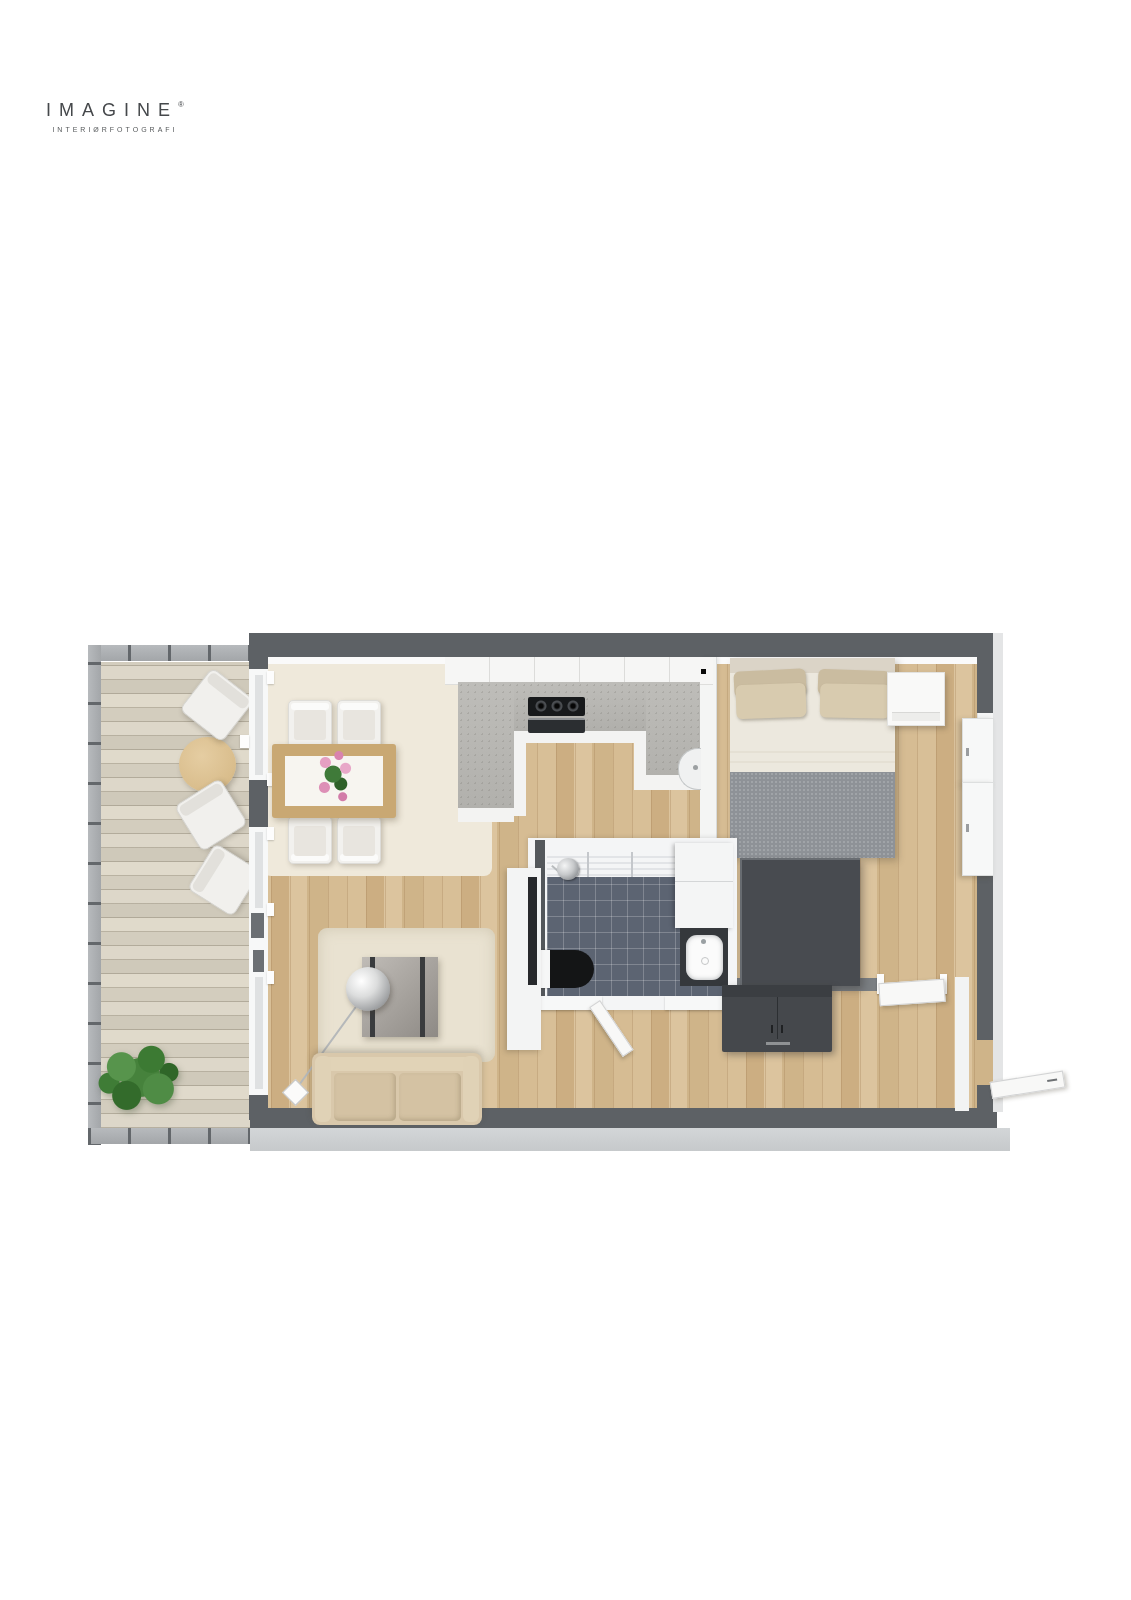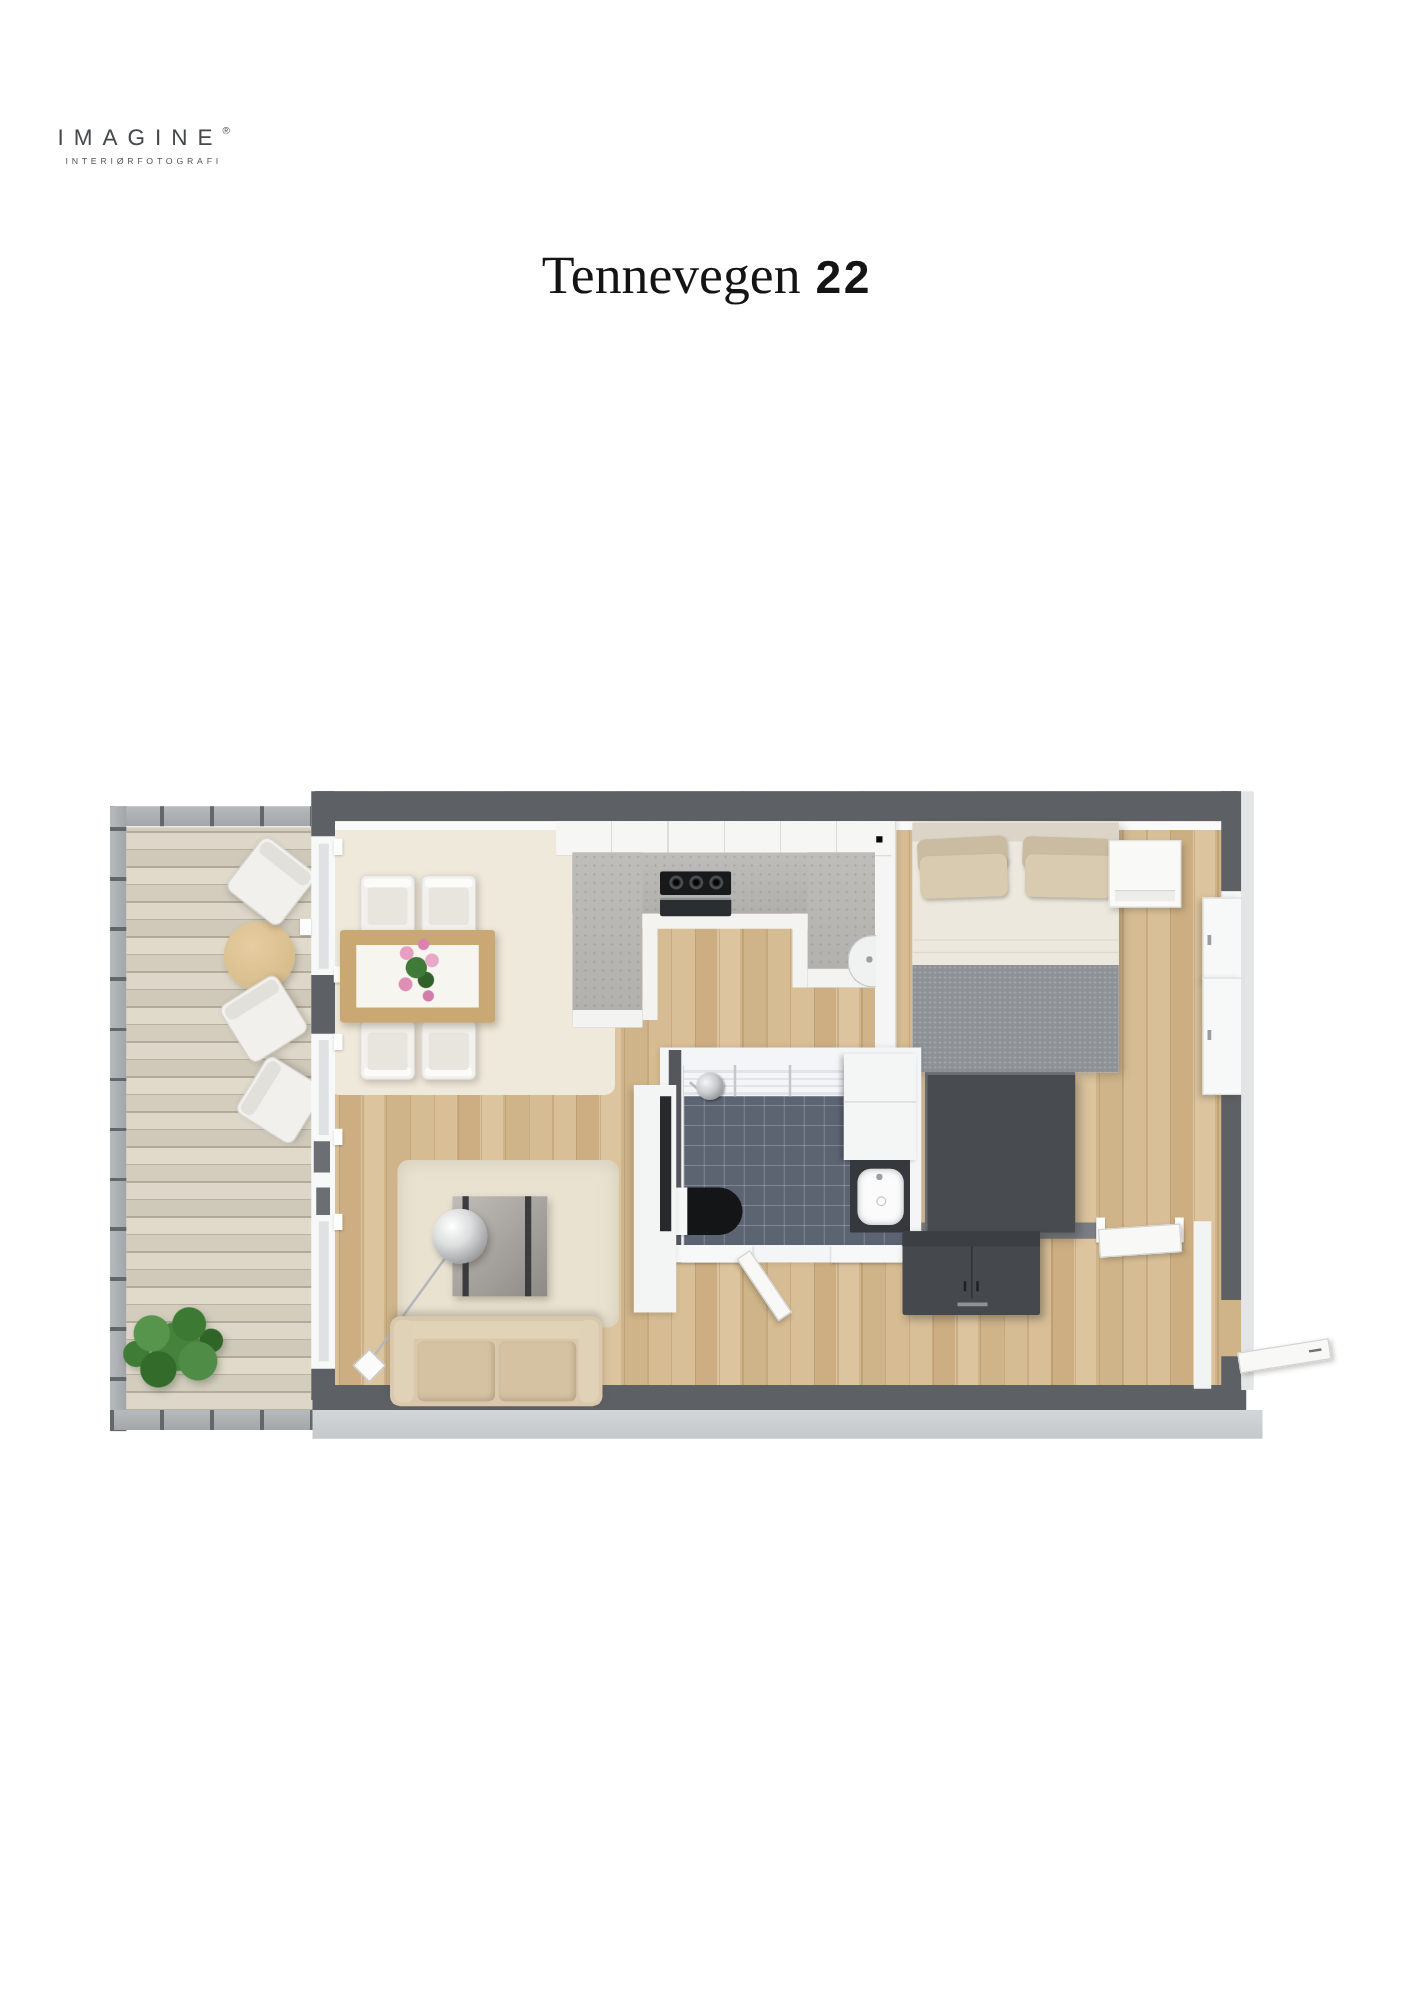--- a/index.html
+++ b/index.html
@@ -230,23 +230,20 @@
 </head>
 <body>
 
 <div class="page">
 
   <div class="abs logo">
     <div class="logo-brand"><span>IMAGINE</span><sup class="logo-reg">®</sup></div>
     <div class="logo-tagline">INTERIØRFOTOGRAFI</div>
   </div>
 
-  <div class="abs title">
-    <span class="title-street">Tennevegen</span><span class="title-number">22</span>
-  </div>
 
   <div class="abs plan">
 
     <div class="balcony-deck"></div>
     <div class="rail rail-top"></div>
     <div class="rail rail-left"></div>
     <div class="rail rail-bottom"></div>
     <div class="balcony-table"></div>
     <div class="bchair bchair-1"></div>
     <div class="bchair bchair-2"></div>

